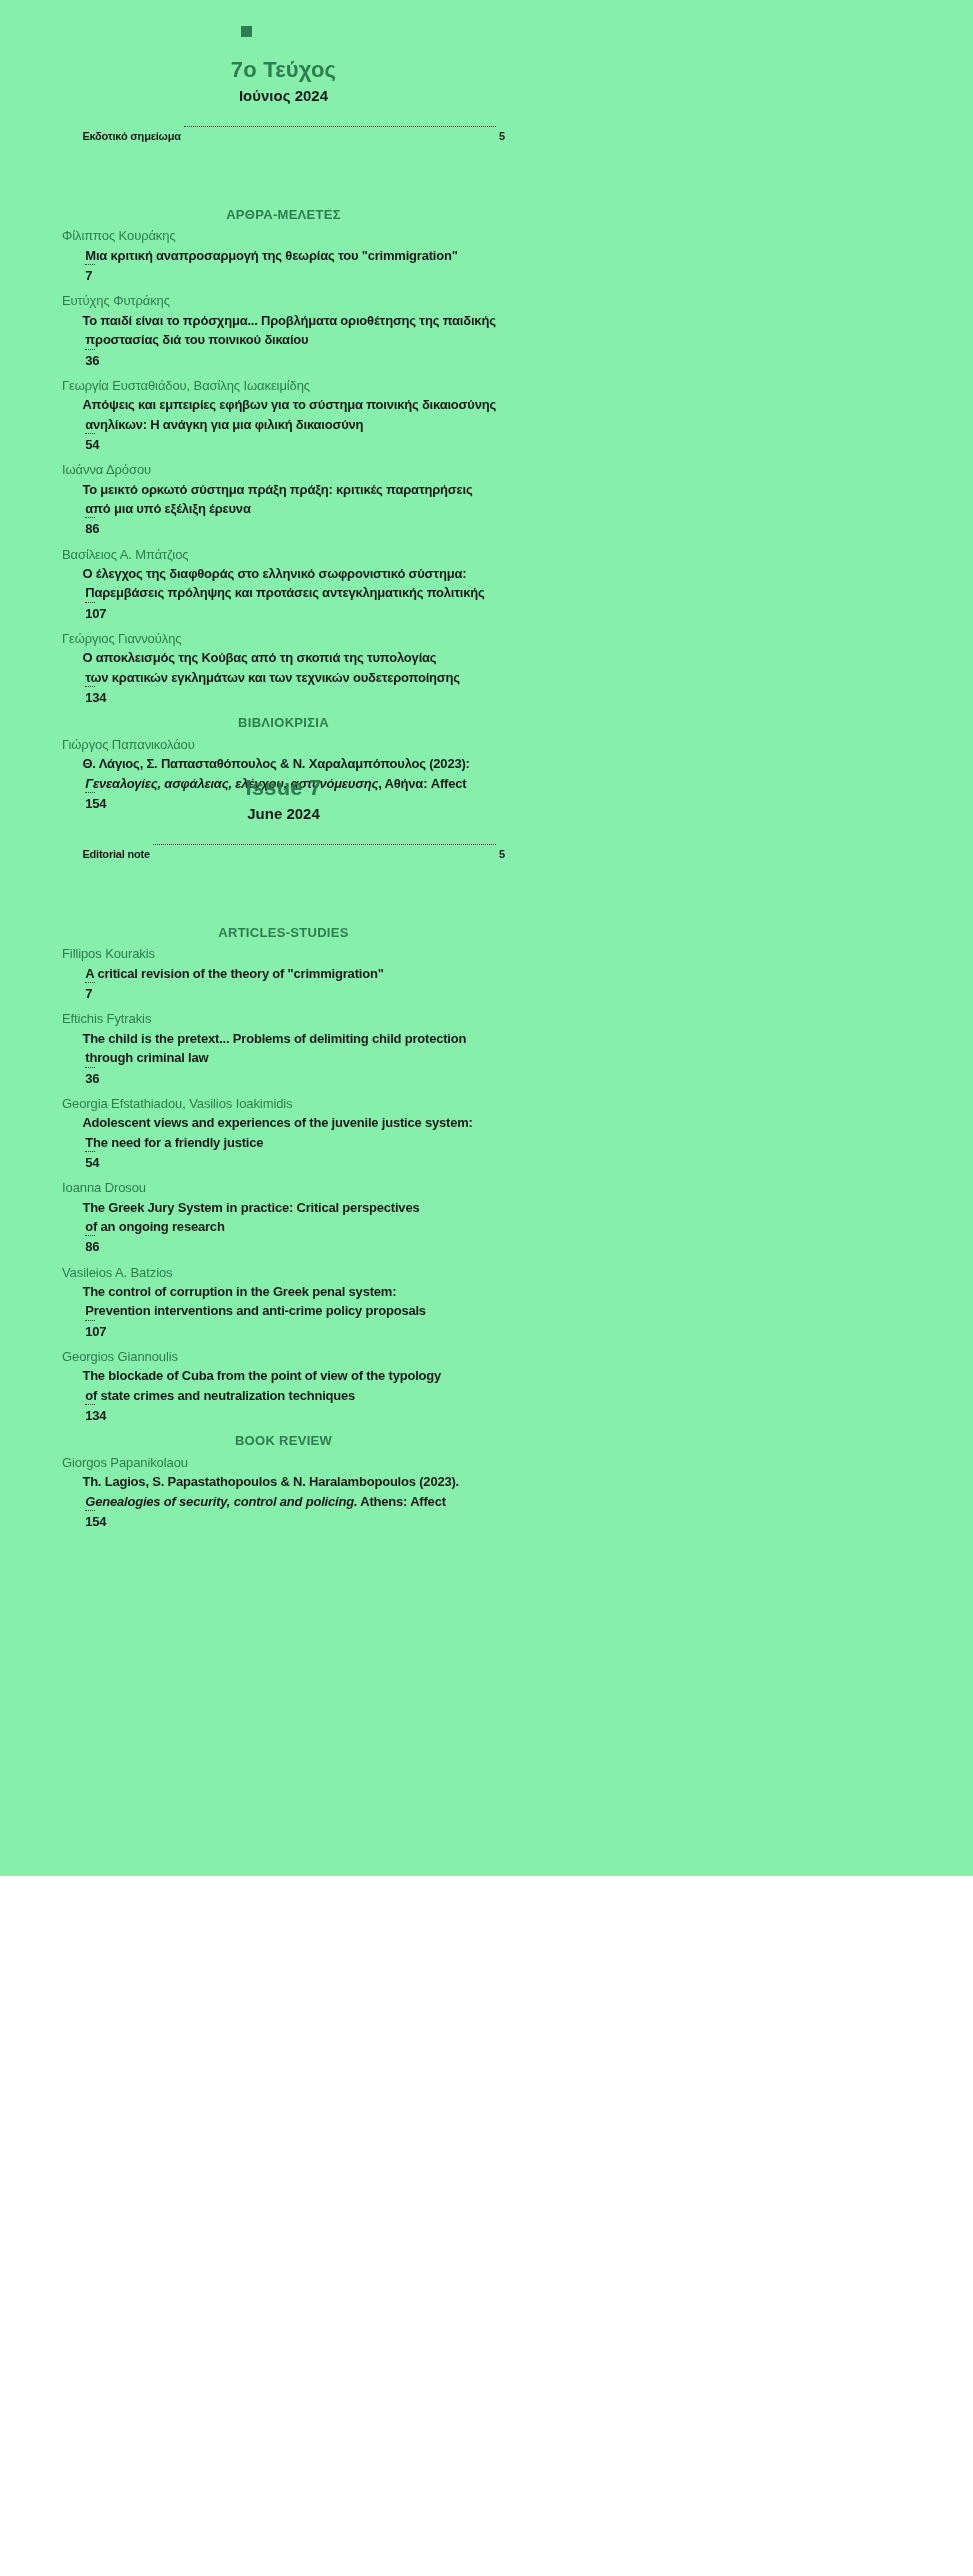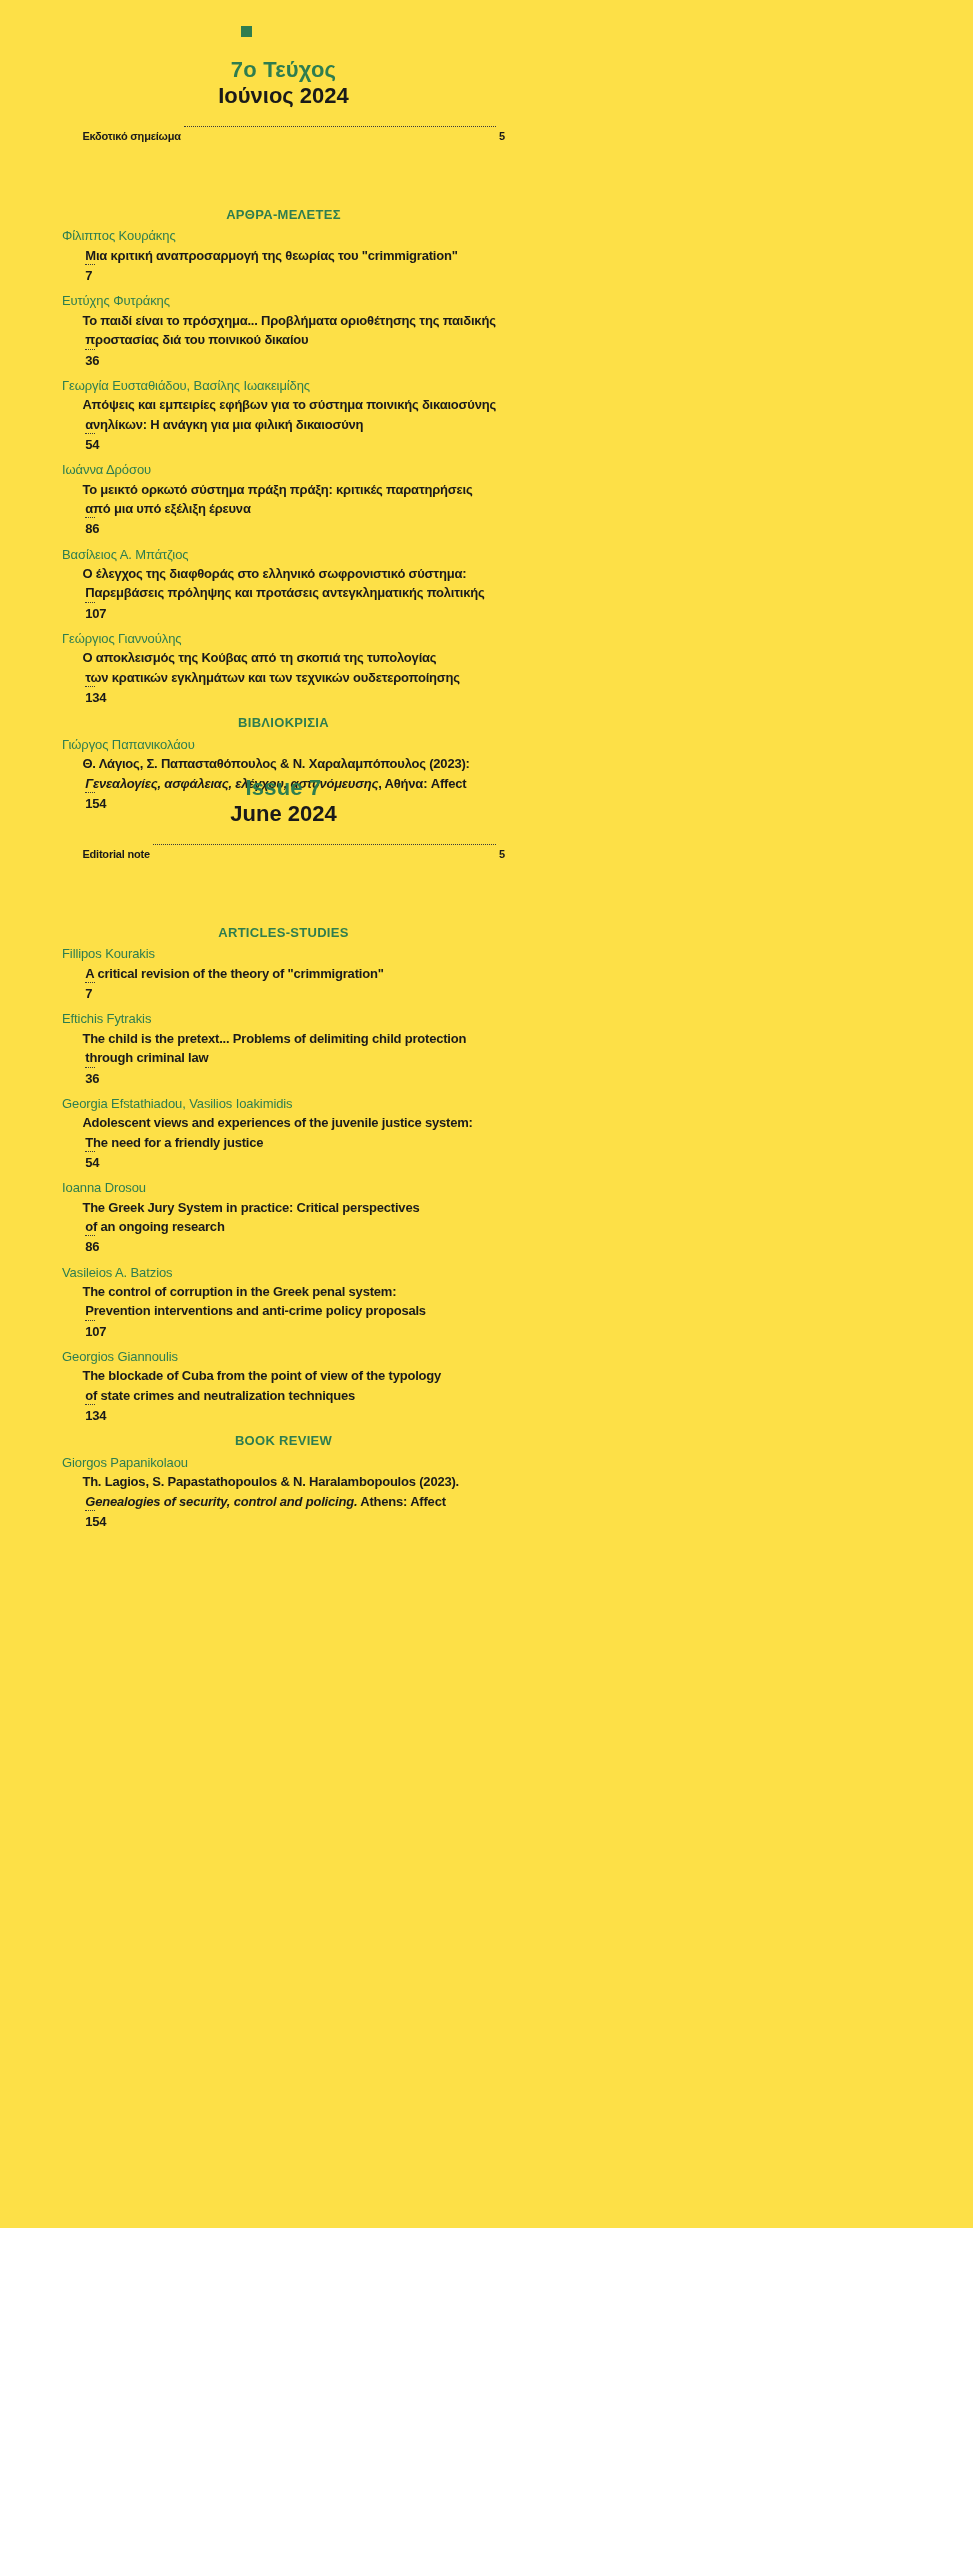--- a/index.html
+++ b/index.html
@@ -1,39 +1,39 @@
 <!DOCTYPE html>
 <html><head>
 <meta charset="utf-8">
 <style>
   html, body { margin: 0; padding: 0; background: #ffffff; }
   .page {
     position: relative;
     width: 973px;
-    height: 2228px;
-    background: #fde047;
+    height: 1876px;
+    background: #86efac;
     font-family: "Liberation Sans", "DejaVu Sans", sans-serif;
     color: #1a1a1a;
     overflow: hidden;
   }
   .ornament { position: absolute; background: #2e7d4f; }
   #ornament-top    { left: 241px; top: 26px;   width: 10.7px; height: 10.7px; }
   #ornament-bottom { left: 480px; top: 2528px; width: 14.5px; height: 14.5px; }
 
   .section { position: absolute; left: 62px; width: 443px; }
   #section-greek   { top: 56px; }
   #section-english { top: 774px; }
 
   .issue-title {
     margin: 0; text-align: center; color: #2e7d4f;
     font-size: 22px; line-height: 27px; font-weight: bold; letter-spacing: 0.2px;
   }
   .issue-date {
     margin: 1.9px 0 0 0; text-align: center; color: #1a1a1a;
-    font-size: 22px; line-height: 21.3px; font-weight: bold;
+    font-size: 15px; line-height: 21.3px; font-weight: bold;
   }
   .row {
     display: flex; align-items: flex-start; padding-left: 20.4px;
     font-weight: bold; font-size: 11px; line-height: 19.4px; letter-spacing: -0.2px;
   }
   .row.editorial { margin-top: 21.3px; }
   .sec-heading {
     margin-top: 58px; text-align: center; color: #2e7d4f;
     font-weight: bold; font-size: 13px; line-height: 19.4px; letter-spacing: 0.3px;
   }

